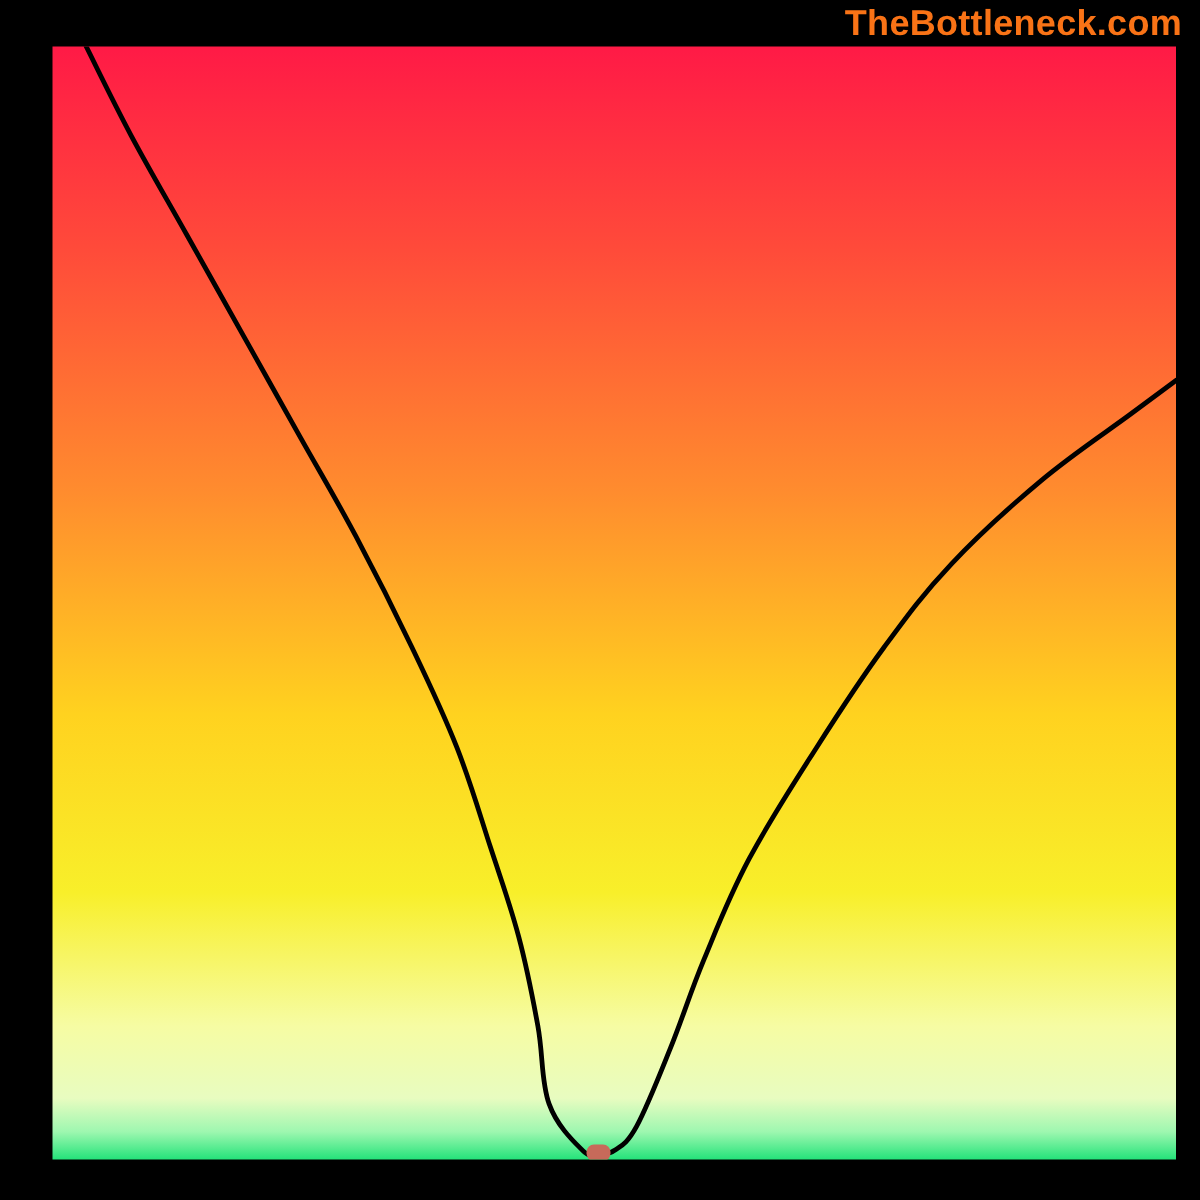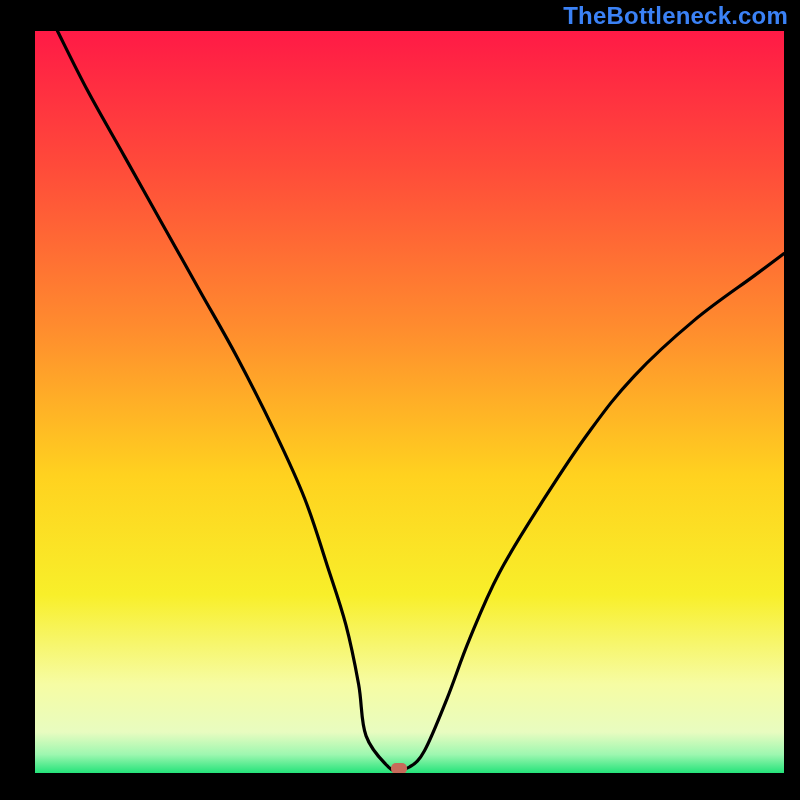--- a/index.html
+++ b/index.html
@@ -14,21 +14,21 @@
   .frame {
     position: relative;
     width: 800px;
     height: 800px;
     background: #000;
   }
   .watermark {
     position: absolute;
     top: 2px;
     right: 12px;
-    color: #3b82f6;
+    color: #f97316;
     font-size: 24px;
     font-weight: 600;
     letter-spacing: 0.2px;
     z-index: 4;
   }
   svg {
     position: absolute;
     left: 0;
     top: 0;
     width: 800px;

